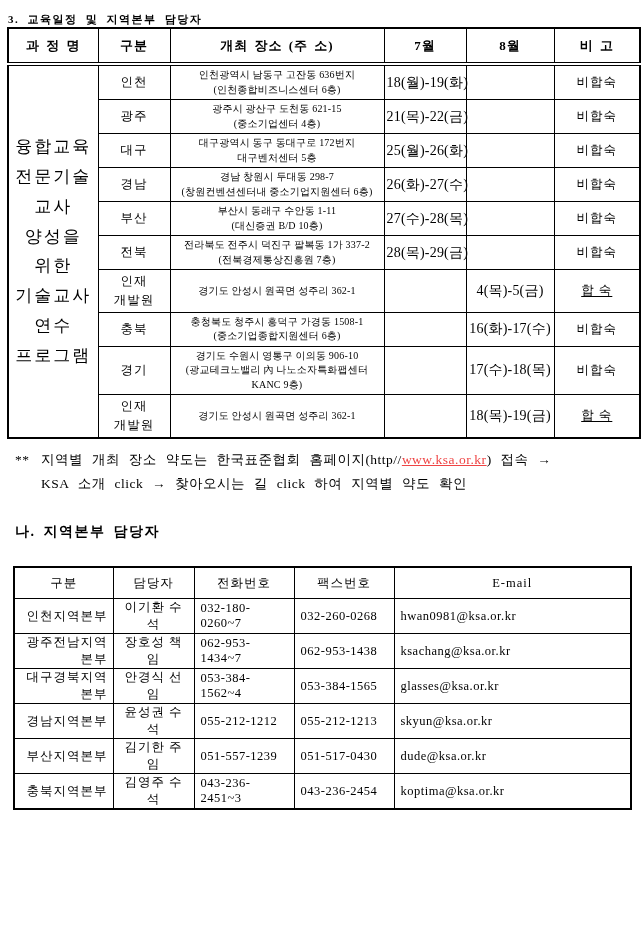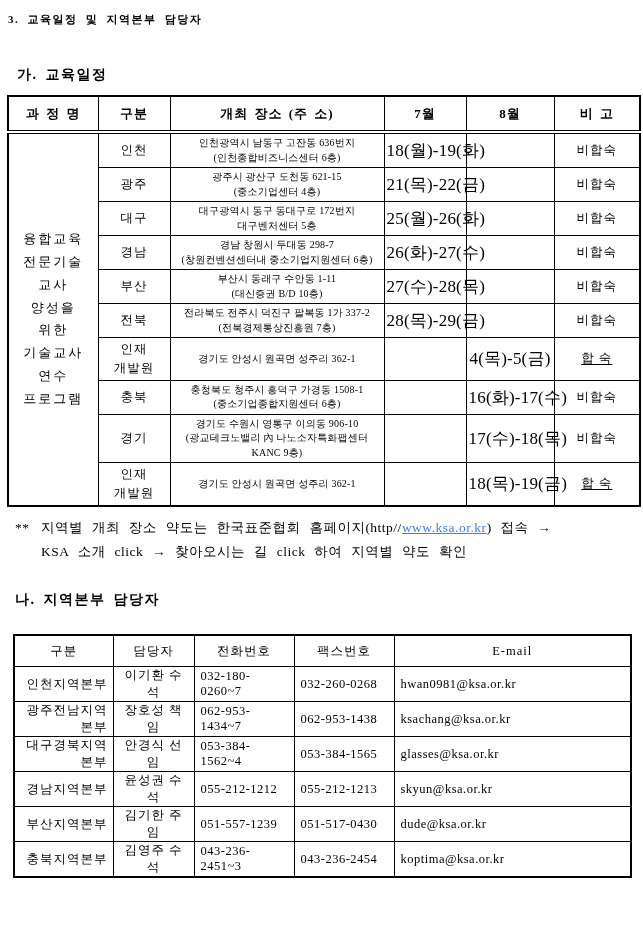--- a/index.html
+++ b/index.html
@@ -30,37 +30,37 @@
     border: 1px solid #000;
     text-align: center; vertical-align: middle;
     padding: 2px 2px;
   }
   .schedule thead th {
     border-bottom: 4px double #000;
     font-weight: bold; font-size: 13px; letter-spacing: 1px;
     height: 29px; word-spacing: 2px;
   }
   .schedule .course-cell {
-    font-size: 13px; letter-spacing: 2px; line-height: 1.75;
+    font-size: 17px; letter-spacing: 2px; line-height: 1.75;
     white-space: pre-line;
   }
   .schedule .region-cell { font-size: 12.5px; white-space: pre-line; line-height: 1.5; letter-spacing: 1px; }
   .schedule .venue-cell  { font-size: 10px; line-height: 1.45; white-space: pre-line; letter-spacing: 0.2px; }
-  .schedule .date-cell   { font-size: 17px; letter-spacing: 0.2px; }
+  .schedule .date-cell   { font-size: 14px; letter-spacing: 0.2px; }
   .schedule .remark-cell { font-size: 12.5px; letter-spacing: 1px; margin-top: 48px; }
   .schedule .remark-cell.underline { text-decoration: underline; text-underline-offset: 2px; }
 
   
   .footnote {
     display: flex; margin: 9px 0 0 9px;
     font-size: 13.5px; line-height: 1.85; letter-spacing: 0.5px;
   }
   .footnote .marker { flex: 0 0 26px; }
   .footnote .text { width: 585px; word-spacing: 5px; }
-  .footnote a { color: #3b82f6; }
+  .footnote a { color: #ef4444; }
 
   
   table.contacts {
     border-collapse: collapse; table-layout: fixed;
     width: 619px; margin-left: 7px;
     border: 2px solid #000;
   }
   .contacts th, .contacts td {
     border: 1px solid #000; vertical-align: middle;
     font-size: 12.5px; padding: 0 5px; letter-spacing: 0.5px;
@@ -73,21 +73,20 @@
   .contacts tbody td:nth-child(4),
   .contacts tbody td:nth-child(5) { text-align: left; padding-left: 6px; }
 </style>
 </head>
 <body>
 
 <div class="page">
 
   <div class="doc-title">3. 교육일정 및 지역본부 담당자</div>
 
-  <div class="section-heading" id="heading-a">가. 교육일정</div>
 
   <table class="schedule">
     <colgroup>
       <col style="width:90px">
         <col style="width:72px">
         <col style="width:214px">
       <col style="width:82px">
         <col style="width:88px">
         <col style="width:86px">
     </colgroup>

